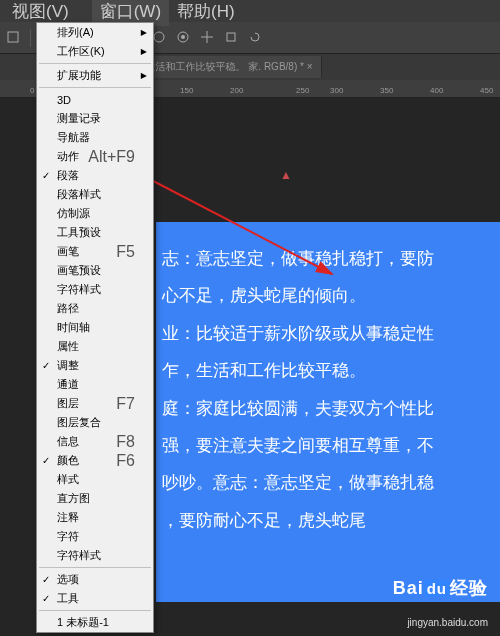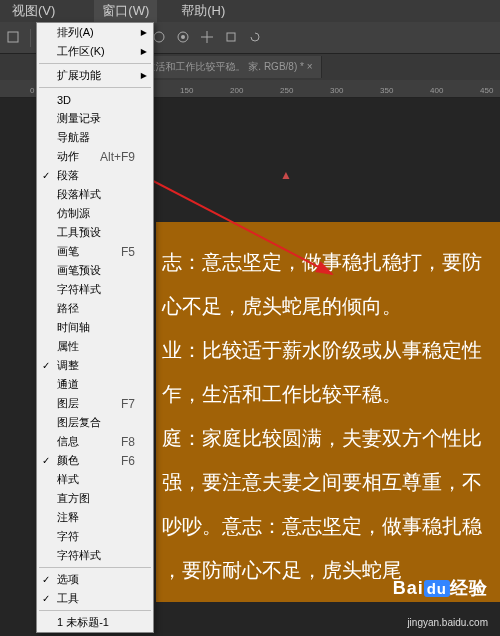--- a/index.html
+++ b/index.html
@@ -1,32 +1,32 @@
 <!DOCTYPE html>
 <html><head>
 <meta charset="utf-8">
 <style>
 * { margin: 0; padding: 0; box-sizing: border-box; font-family: "Microsoft YaHei", sans-serif; }
 body { width: 500px; height: 636px; background: #2c2c2c; overflow: hidden; position: relative; }
-.menubar { height: 22px; background: #3a3a3a; display: flex; align-items: center; padding-left: 4px; font-size: 13px; color: #ccc; gap: 16px; }
+.menubar { height: 22px; background: #3a3a3a; display: flex; align-items: center; padding-left: 4px; font-size: 17px; color: #ccc; }
 .menubar-item { padding: 3px 8px; cursor: pointer; }
 .menubar-item.active { background: #4a4a4a; margin-left: 15px; }
 .toolbar { height: 32px; background: #404040; border-bottom: 1px solid #222; display: flex; align-items: center; padding: 0 6px; gap: 10px; font-size: 11px; color: #bbb; }
 .tool-sep { width: 1px; height: 18px; background: #555; }
 .tabbar { height: 26px; background: #383838; display: flex; align-items: center; padding-left: 30px; font-size: 10px; color: #999; }
 .tab { padding: 4px 8px; background: #444; border-right: 1px solid #2a2a2a; }
 .ruler-h { height: 18px; background: #3e3e3e; border-bottom: 1px solid #222; position: relative; font-size: 8px; color: #999; }
 .ruler-tick { position: absolute; top: 6px; }
 .canvas-area { position: absolute; left: 0; right: 0; top: 98px; bottom: 0; background: #252525; }
-.green-doc { position: absolute; left: 156px; top: 124px; width: 344px; height: 380px; background: #a16207; color: #fff; font-size: 20px; line-height: 2.2; padding: 18px 6px 10px 6px; overflow: hidden; }
+.green-doc { position: absolute; left: 156px; top: 124px; width: 344px; height: 380px; background: #3b82f6; color: #fff; font-size: 17px; line-height: 2.2; padding: 18px 6px 10px 6px; overflow: hidden; }
 .green-doc .line { white-space: nowrap; }
 .cursor-mark { position: absolute; left: 280px; top: 70px; color: #c84a4a; font-size: 12px; }
 .dropdown { position: absolute; left: 36px; top: 22px; width: 118px; background: #f0f0f0; border: 1px solid #888; box-shadow: 2px 2px 6px rgba(0,0,0,.4); font-size: 11px; color: #000; z-index: 100; }
 .dd-item { display: flex; align-items: center; padding: 2px 0 2px 20px; position: relative; height: 19px; cursor: pointer; }
-.dd-item .shortcut { position: absolute; right: 18px; font-size: 12px; color: #555; text-align: right; }
+.dd-item .shortcut { position: absolute; right: 18px; font-size: 16px; color: #555; text-align: right; }
 .dd-item .arrow { position: absolute; right: 6px; font-size: 8px; }
 .dd-item .check { position: absolute; left: 5px; font-size: 10px; }
 .dd-sep { height: 1px; background: #c0c0c0; margin: 2px 2px; }
 .red-arrow { position: absolute; left: 78px; top: 140px; width: 260px; height: 140px; pointer-events: none; z-index: 50; }
 .watermark { position: absolute; right: 12px; bottom: 8px; text-align: right; pointer-events: none; }
 .watermark .big { font-size: 18px; color: #fff; font-weight: bold; letter-spacing: 1px; }
 .watermark .big .blu { background: #3385ff; color: #fff; padding: 0 3px; border-radius: 3px; font-size: 15px; text-align: center; }
 .watermark .small { font-size: 10px; color: #ddd; margin-top: 17px; }
 </style>
 </head>
@@ -74,21 +74,21 @@
   <span style="padding:0 6px;">«</span>
   <div class="tab">或从事稳定性工作，生活和工作比较平稳。 家. RGB/8) * ×</div>
 </div>
 
 <div class="ruler-h">
   <span class="ruler-tick" style="left:30px">0</span>
   <span class="ruler-tick" style="left:80px">50</span>
   <span class="ruler-tick" style="left:130px">100</span>
   <span class="ruler-tick" style="left:180px">150</span>
   <span class="ruler-tick" style="left:230px">200</span>
-  <span class="ruler-tick" style="left:280px">250</span>
+  <span class="ruler-tick" style="left:296px">250</span>
   <span class="ruler-tick" style="left:330px">300</span>
   <span class="ruler-tick" style="left:380px">350</span>
   <span class="ruler-tick" style="left:430px">400</span>
   <span class="ruler-tick" style="left:480px">450</span>
 </div>
 
 <div class="canvas-area">
   <div class="cursor-mark">▲</div>
   <div class="green-doc">
     <div class="line">志：意志坚定，做事稳扎稳打，要防</div>

